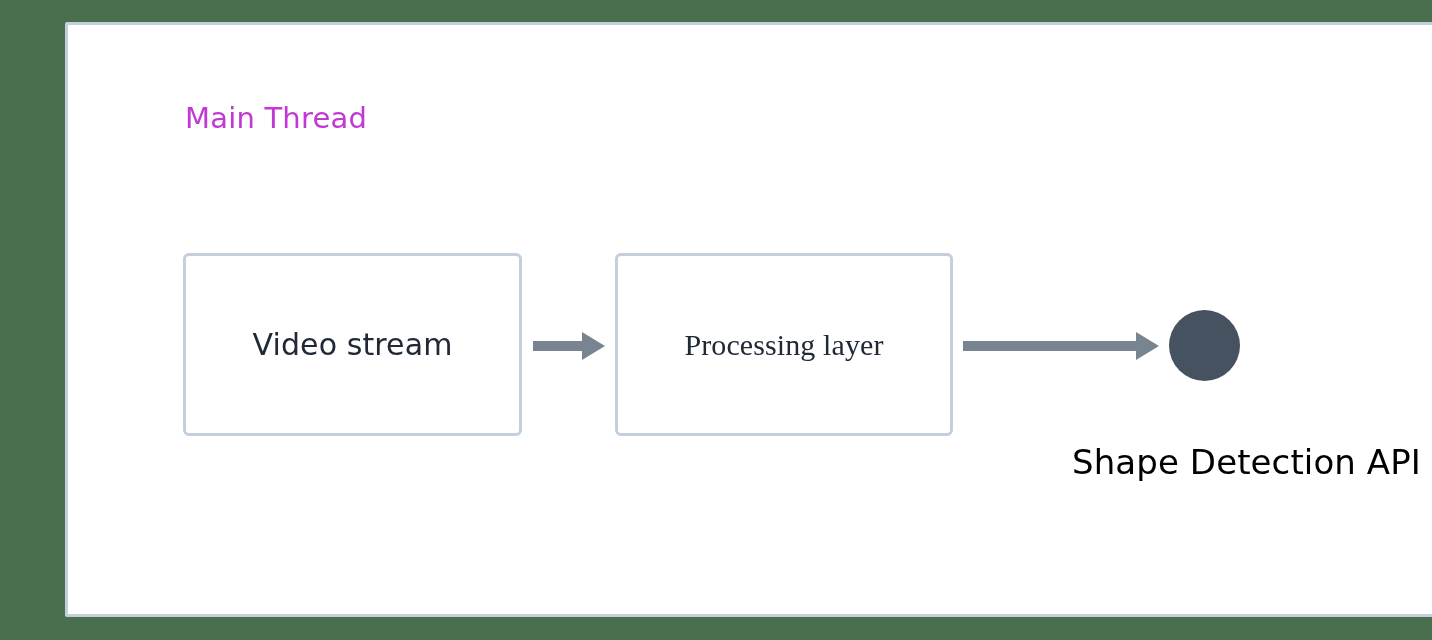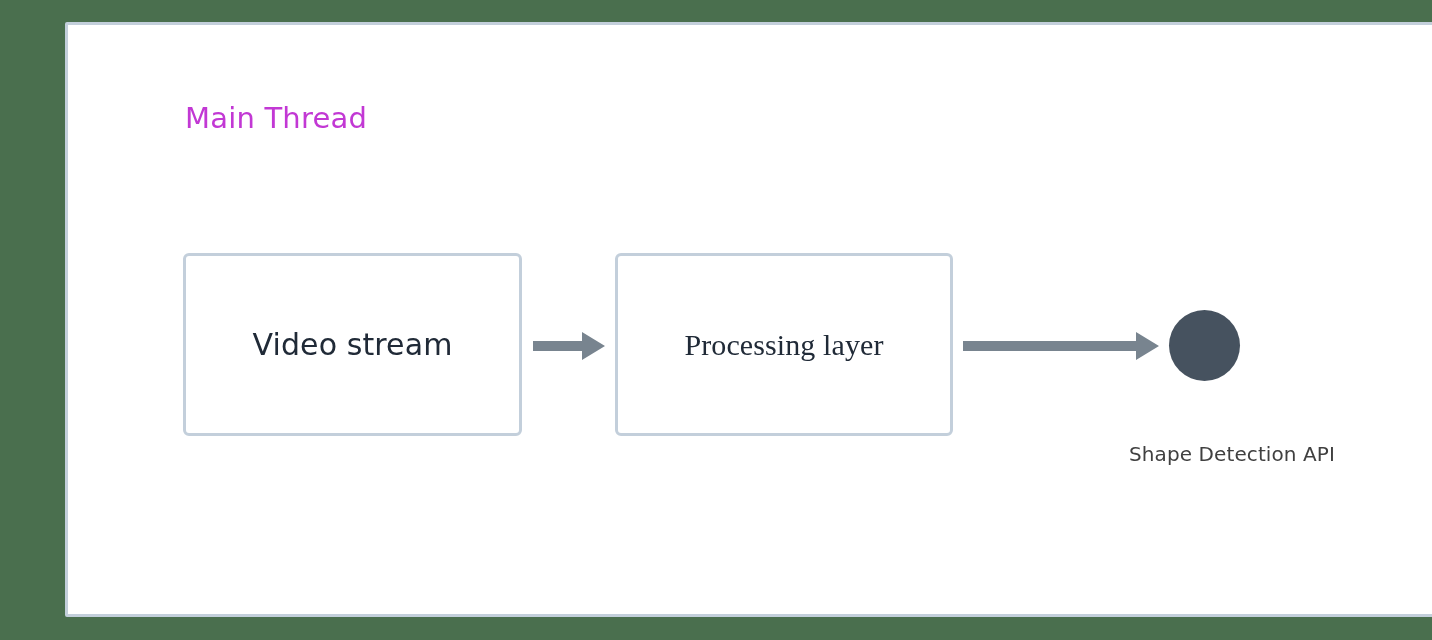--- a/index.html
+++ b/index.html
@@ -108,22 +108,22 @@
     border-radius: 50%;
     background: #46525f;
   }
 
   #label-shape-detection-api {
     position: absolute;
     left: 1004px;
     top: 417px;
     width: 320px;
     text-align: center;
-    font-size: 20px;
-    color: #404040;
+    font-size: 34px;
+    color: #000000;
     white-space: nowrap;
     letter-spacing: 0.1px;
   }
 </style>
 </head>
 <body>
 
 <div id="diagram-canvas">
 
   <div id="main-thread-panel">

